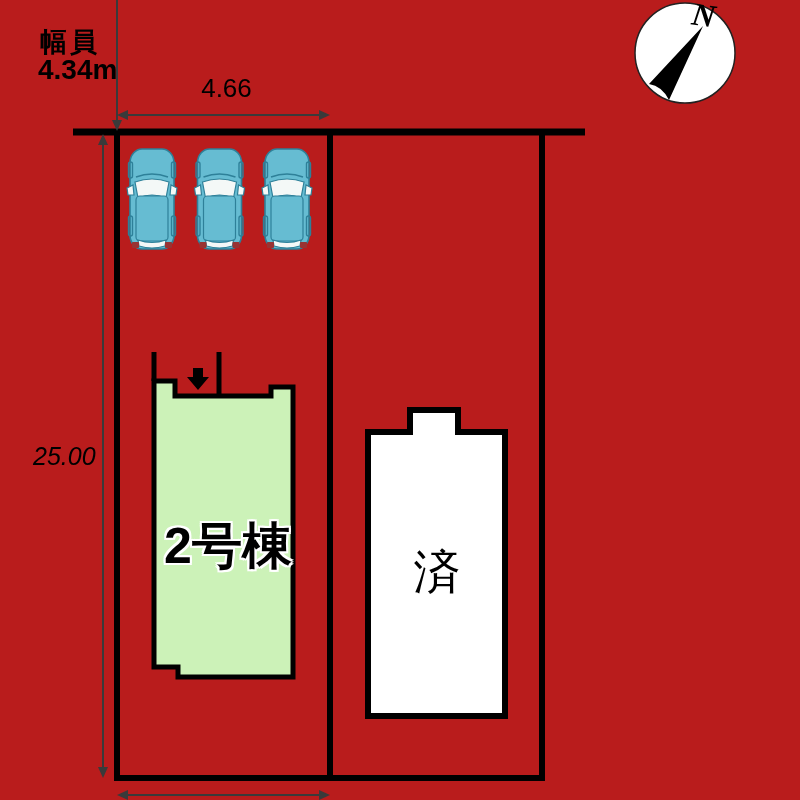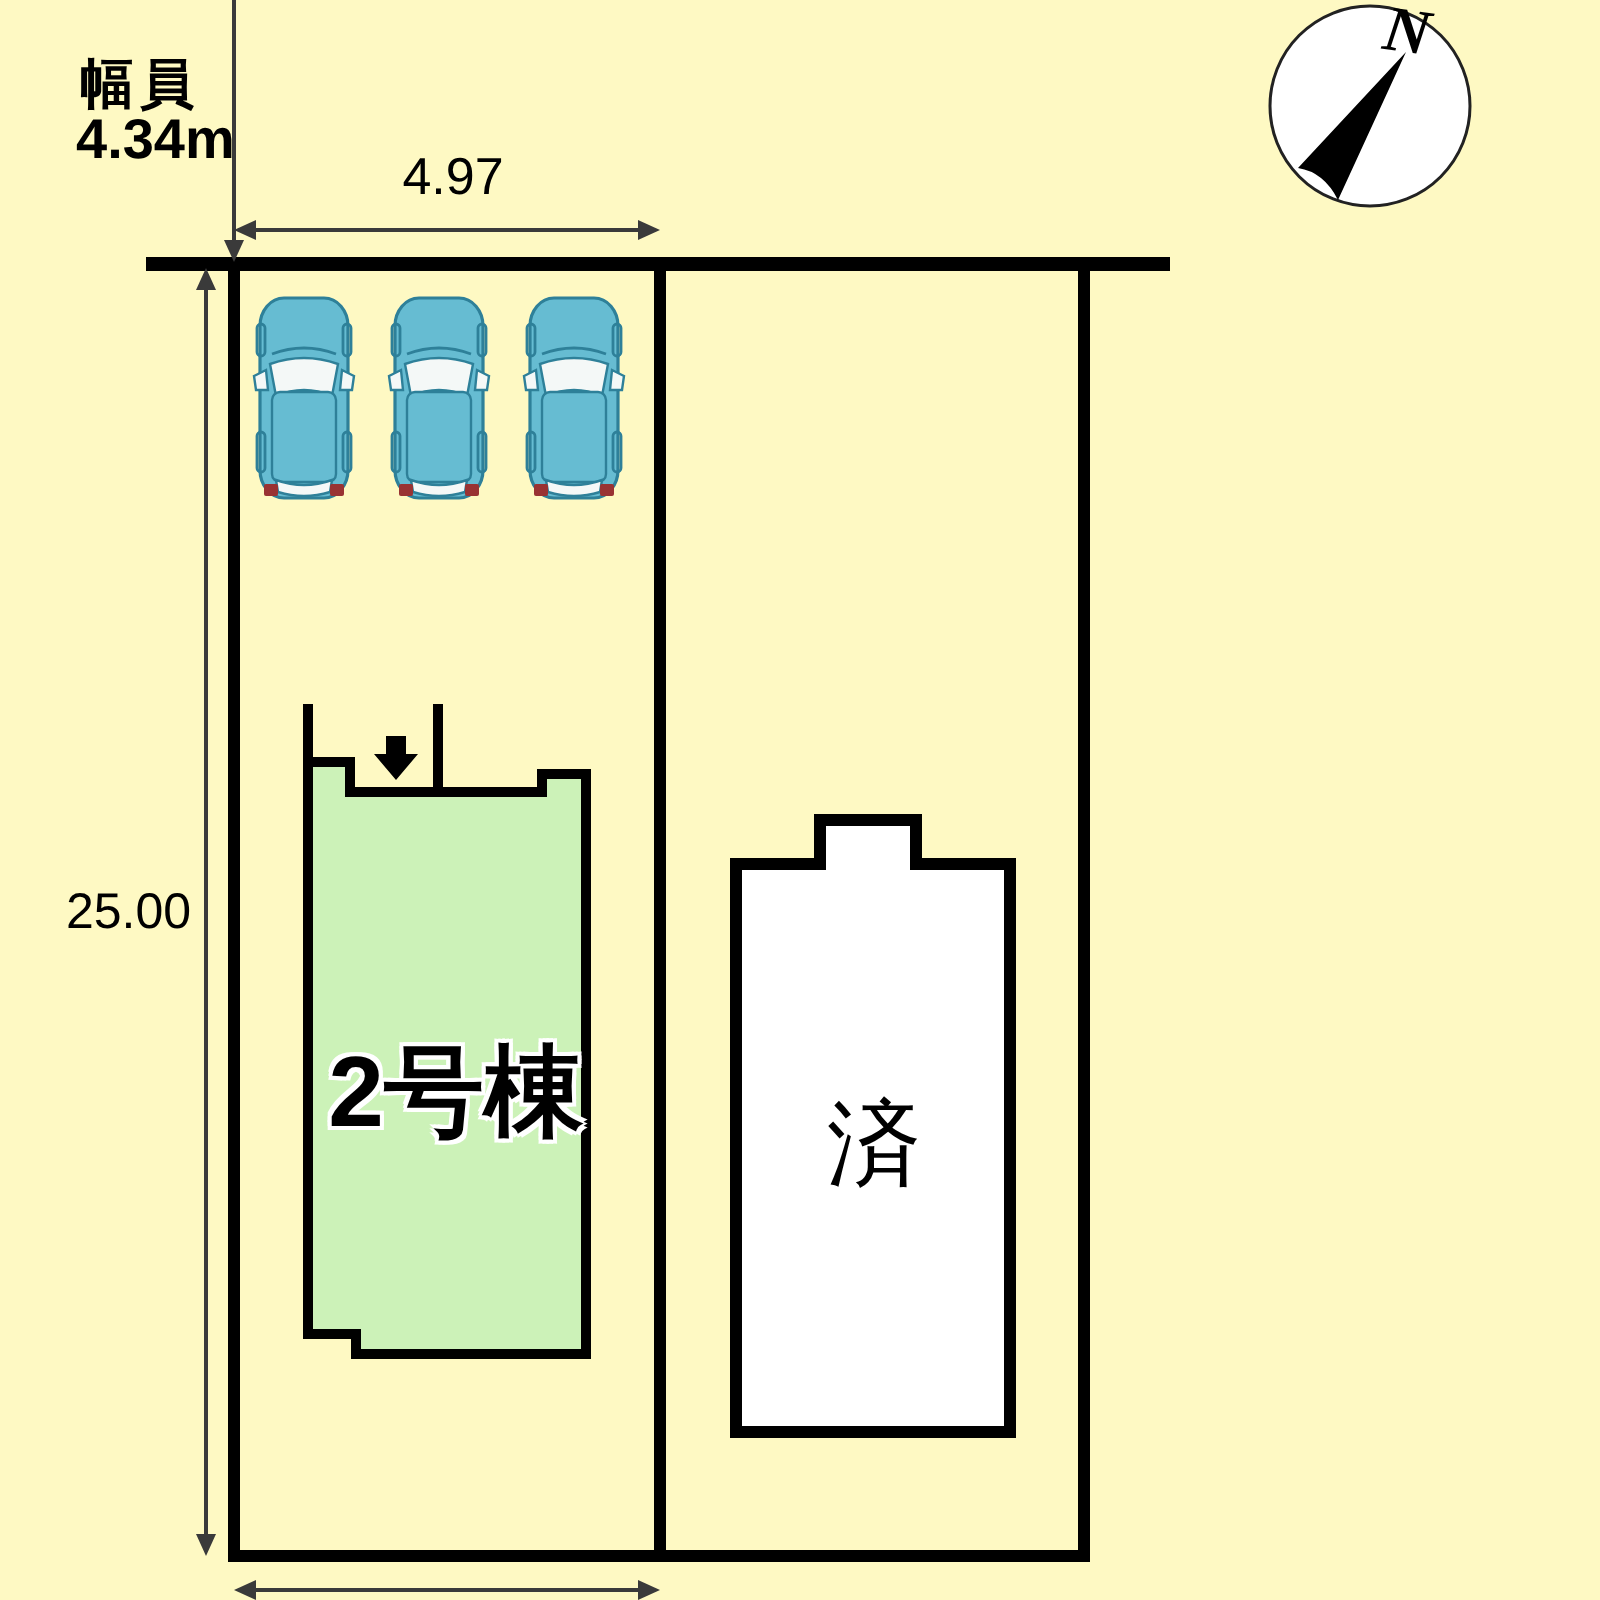--- a/index.html
+++ b/index.html
@@ -1,25 +1,25 @@
 <!DOCTYPE html>
 <html style="--line-color: #000000; --dimension-line-color: #3a3a3a; --building-left-fill: #ccf2b8; --building-right-fill: #ffffff; --car-body: #66bcd2; --car-outline: #2e8099; --car-window: #f4f8f7; --car-taillight: #993333;"><head>
 <meta charset="utf-8">
 <style>
   html,body{margin:0;padding:0;background:#fff;}
   #canvas{
-    position:relative;width:800px;height:800px;background:#fef9c3;overflow:hidden;
+    position:relative;width:800px;height:800px;background:#b91c1c;overflow:hidden;
     font-family:"Liberation Sans",sans-serif;color:#000;
   }
   #plan-svg{position:absolute;left:0;top:0;}
   .txt{position:absolute;white-space:nowrap;}
   .road-width-label{left:40px;top:24px;font-size:27px;font-weight:bold;letter-spacing:3px;}
   .road-width-value{left:38px;top:54px;font-size:28px;font-weight:bold;}
   .top-dim{left:160px;top:73px;width:133px;text-align:center;font-size:26px;}
-  .left-dim{left:33px;top:442px;font-size:25px;}
+  .left-dim{left:33px;top:442px;font-size:25px;font-style:italic;}
   .bldg2-label{
     left:150px;top:513px;width:156px;text-align:center;font-size:50px;font-weight:600;
     text-shadow:2px 0 0 #fff,-2px 0 0 #fff,0 2px 0 #fff,0 -2px 0 #fff,
                 2px 2px 0 #fff,-2px -2px 0 #fff,2px -2px 0 #fff,-2px 2px 0 #fff;
   }
   .sold-label{left:397px;top:541px;width:80px;text-align:center;font-size:47px;}
   .north-label{
     left:692px;top:-3px;font-size:32px;font-style:italic;font-weight:bold;
     font-family:"Liberation Serif",serif;transform:rotate(8deg);
   }
@@ -109,18 +109,18 @@
     <polygon class="bldg-right" points="368,432 410,432 410,410 458,410 458,432 505,432 505,716 368,716"></polygon>
 
     <g>
       <circle class="compass-circle" cx="685" cy="53" r="50"></circle>
       <path class="solid" d="M703,26 L649,84 Q662,86 669,100 Z"></path>
     </g>
   </svg>
 
   <div class="txt road-width-label">幅員</div>
   <div class="txt road-width-value">4.34m</div>
-  <div class="txt top-dim">4.97</div>
+  <div class="txt top-dim">4.66</div>
   <div class="txt left-dim">25.00</div>
   <div class="txt bldg2-label">2号棟</div>
   <div class="txt sold-label">済</div>
   <div class="txt north-label">N</div>
 </div>
 
 </body></html>

